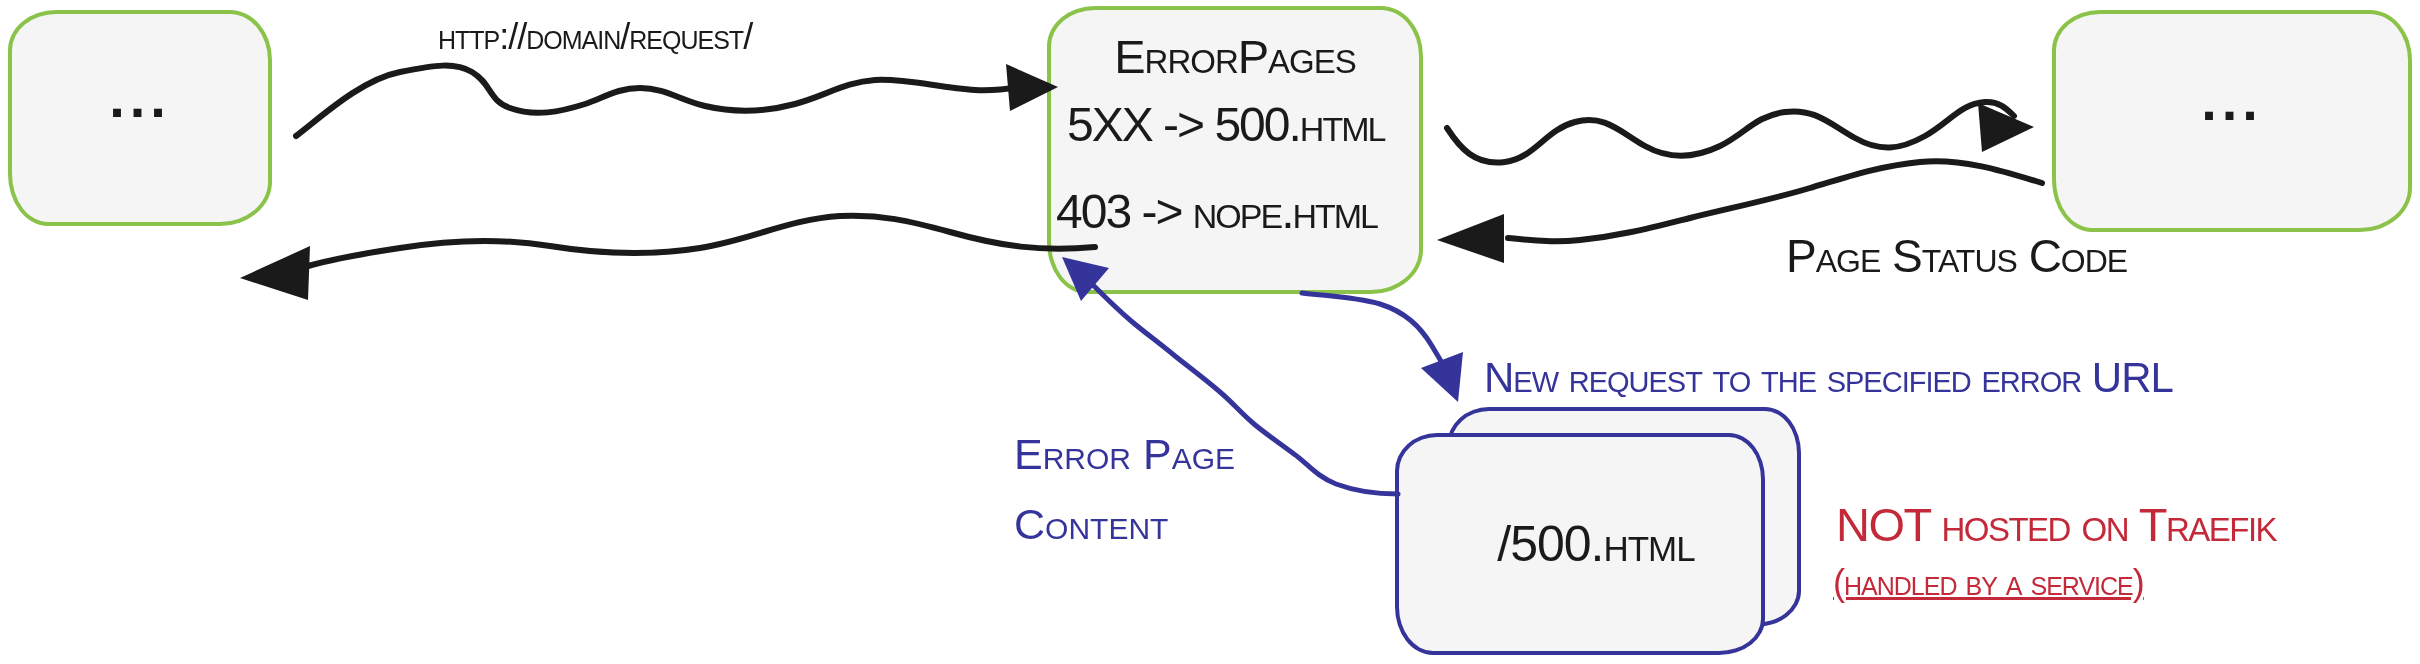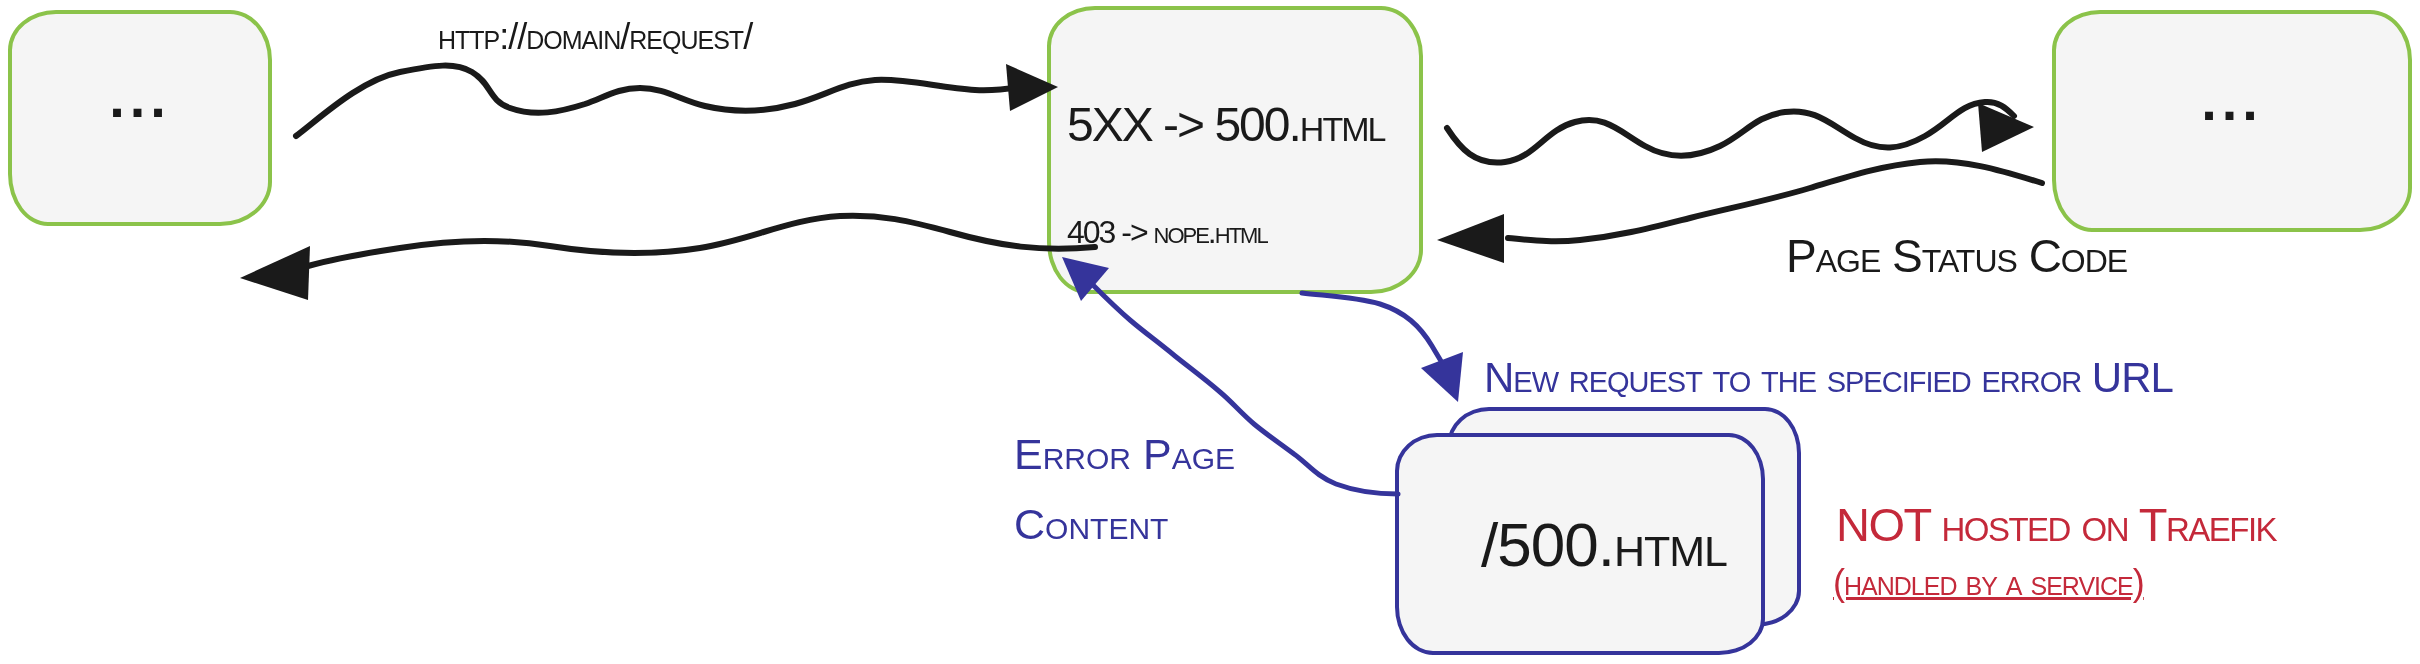--- a/index.html
+++ b/index.html
@@ -43,52 +43,53 @@
     position: absolute;
     left: 50%; top: 50%;
     transform: translate(-50%, -82%);
     font-size: 56px;
     font-weight: bold;
     letter-spacing: 5px;
     color: var(--ink);
   }
   .mw-title { top: 20px; left: 0; width: 100%; text-align: center; font-size: 47px; letter-spacing: -1px; }
   .mw-rule1 { top: 87px;  left: 16px; font-size: 48px; letter-spacing: -2px; text-align: center; }
-  .mw-rule2 { top: 174px; left: 16px; font-size: 32px; letter-spacing: -2px; margin-top: 30px; }
+  .mw-rule2 { top: 174px; left: 5px; font-size: 48px; letter-spacing: -2px; }
   .url-label        { left: 438px;  top: 16px;  font-size: 36px; letter-spacing: -1px; }
   .status-label     { left: 1786px; top: 230px; font-size: 46px; letter-spacing: -1px; }
   .new-request-label{ left: 1484px; top: 354px; font-size: 42px; letter-spacing: -1px; color: var(--blue); }
   .epc-label {
     left: 1014px; top: 420px; width: 310px;
     font-size: 43px; color: var(--blue);
     white-space: normal; line-height: 1.62;
   }
   .card-text {
-    position: absolute; left: 12px; top: 0; width: 100%; height: 100%;
+    position: absolute; left: 4px; top: 0; width: 100%; height: 100%;
     display: flex; align-items: center; justify-content: center;
-    font-variant: small-caps; font-size: 62px; letter-spacing: -1px; color: var(--ink); padding-left: 12px;
+    font-variant: small-caps; font-size: 50px; letter-spacing: -1px; color: var(--ink); padding-left: 12px;
   }
   .not-hosted   { left: 1836px; top: 498px; font-size: 47px; letter-spacing: -1.5px; color: var(--red); }
   .handled-note { left: 1833px; top: 562px; font-size: 36px; letter-spacing: -1px;   color: var(--red); text-decoration: underline; }
   svg.arrows { position: absolute; left: 0; top: 0; pointer-events: none; }
   .stroke-black { fill: none; stroke: var(--ink); stroke-width: 6; stroke-linecap: round; }
   .stroke-blue  { fill: none; stroke: var(--blue); stroke-width: 5; stroke-linecap: round; }
   .head-black { fill: var(--ink); stroke: none; }
   .head-blue  { fill: var(--blue); stroke: none; }
 </style>
 </head>
 <body>
 
 <div id="canvas">
 
   <div class="box" style="left:8px; top:10px; width:264px; height:216px;">
     <span class="dots">...</span>
   </div>
 
   <div class="box" style="left:1047px; top:6px; width:376px; height:288px;">
+    <span class="t mw-title">ErrorPages</span>
     <span class="t mw-rule1">5XX -&gt; 500.html</span>
     <span class="t mw-rule2">403 -&gt; nope.html</span>
   </div>
 
   <div class="box" style="left:2052px; top:10px; width:360px; height:222px;">
     <span class="dots">...</span>
   </div>
 
   <div class="card" style="left:1447px; top:407px; width:354px; height:220px;"></div>
   <div class="card" style="left:1395px; top:433px; width:370px; height:222px;">

